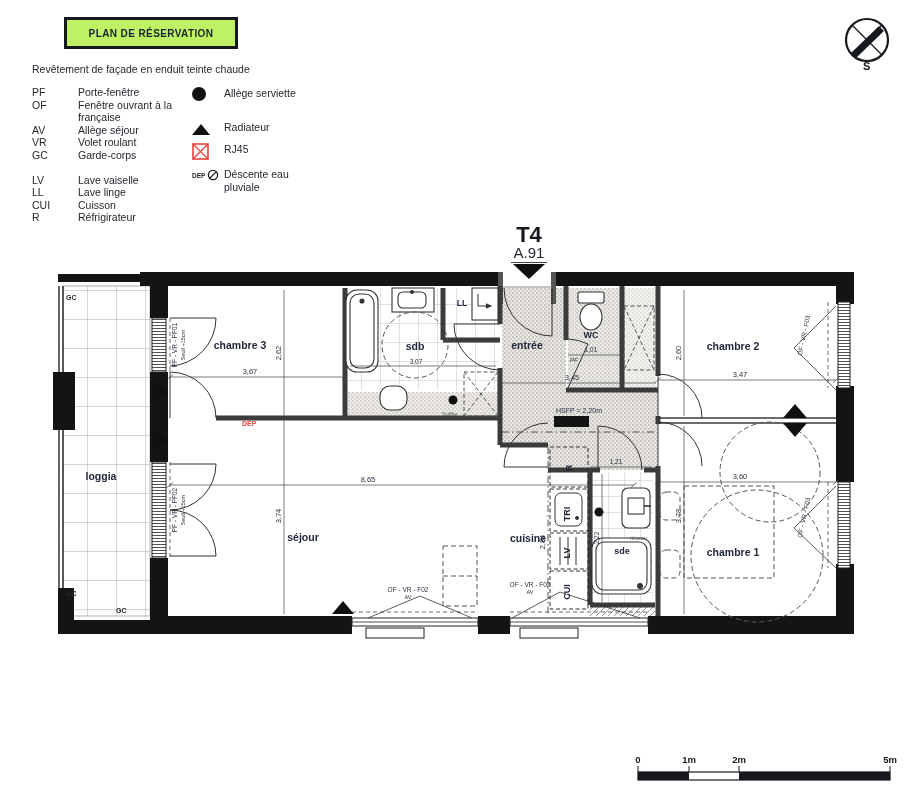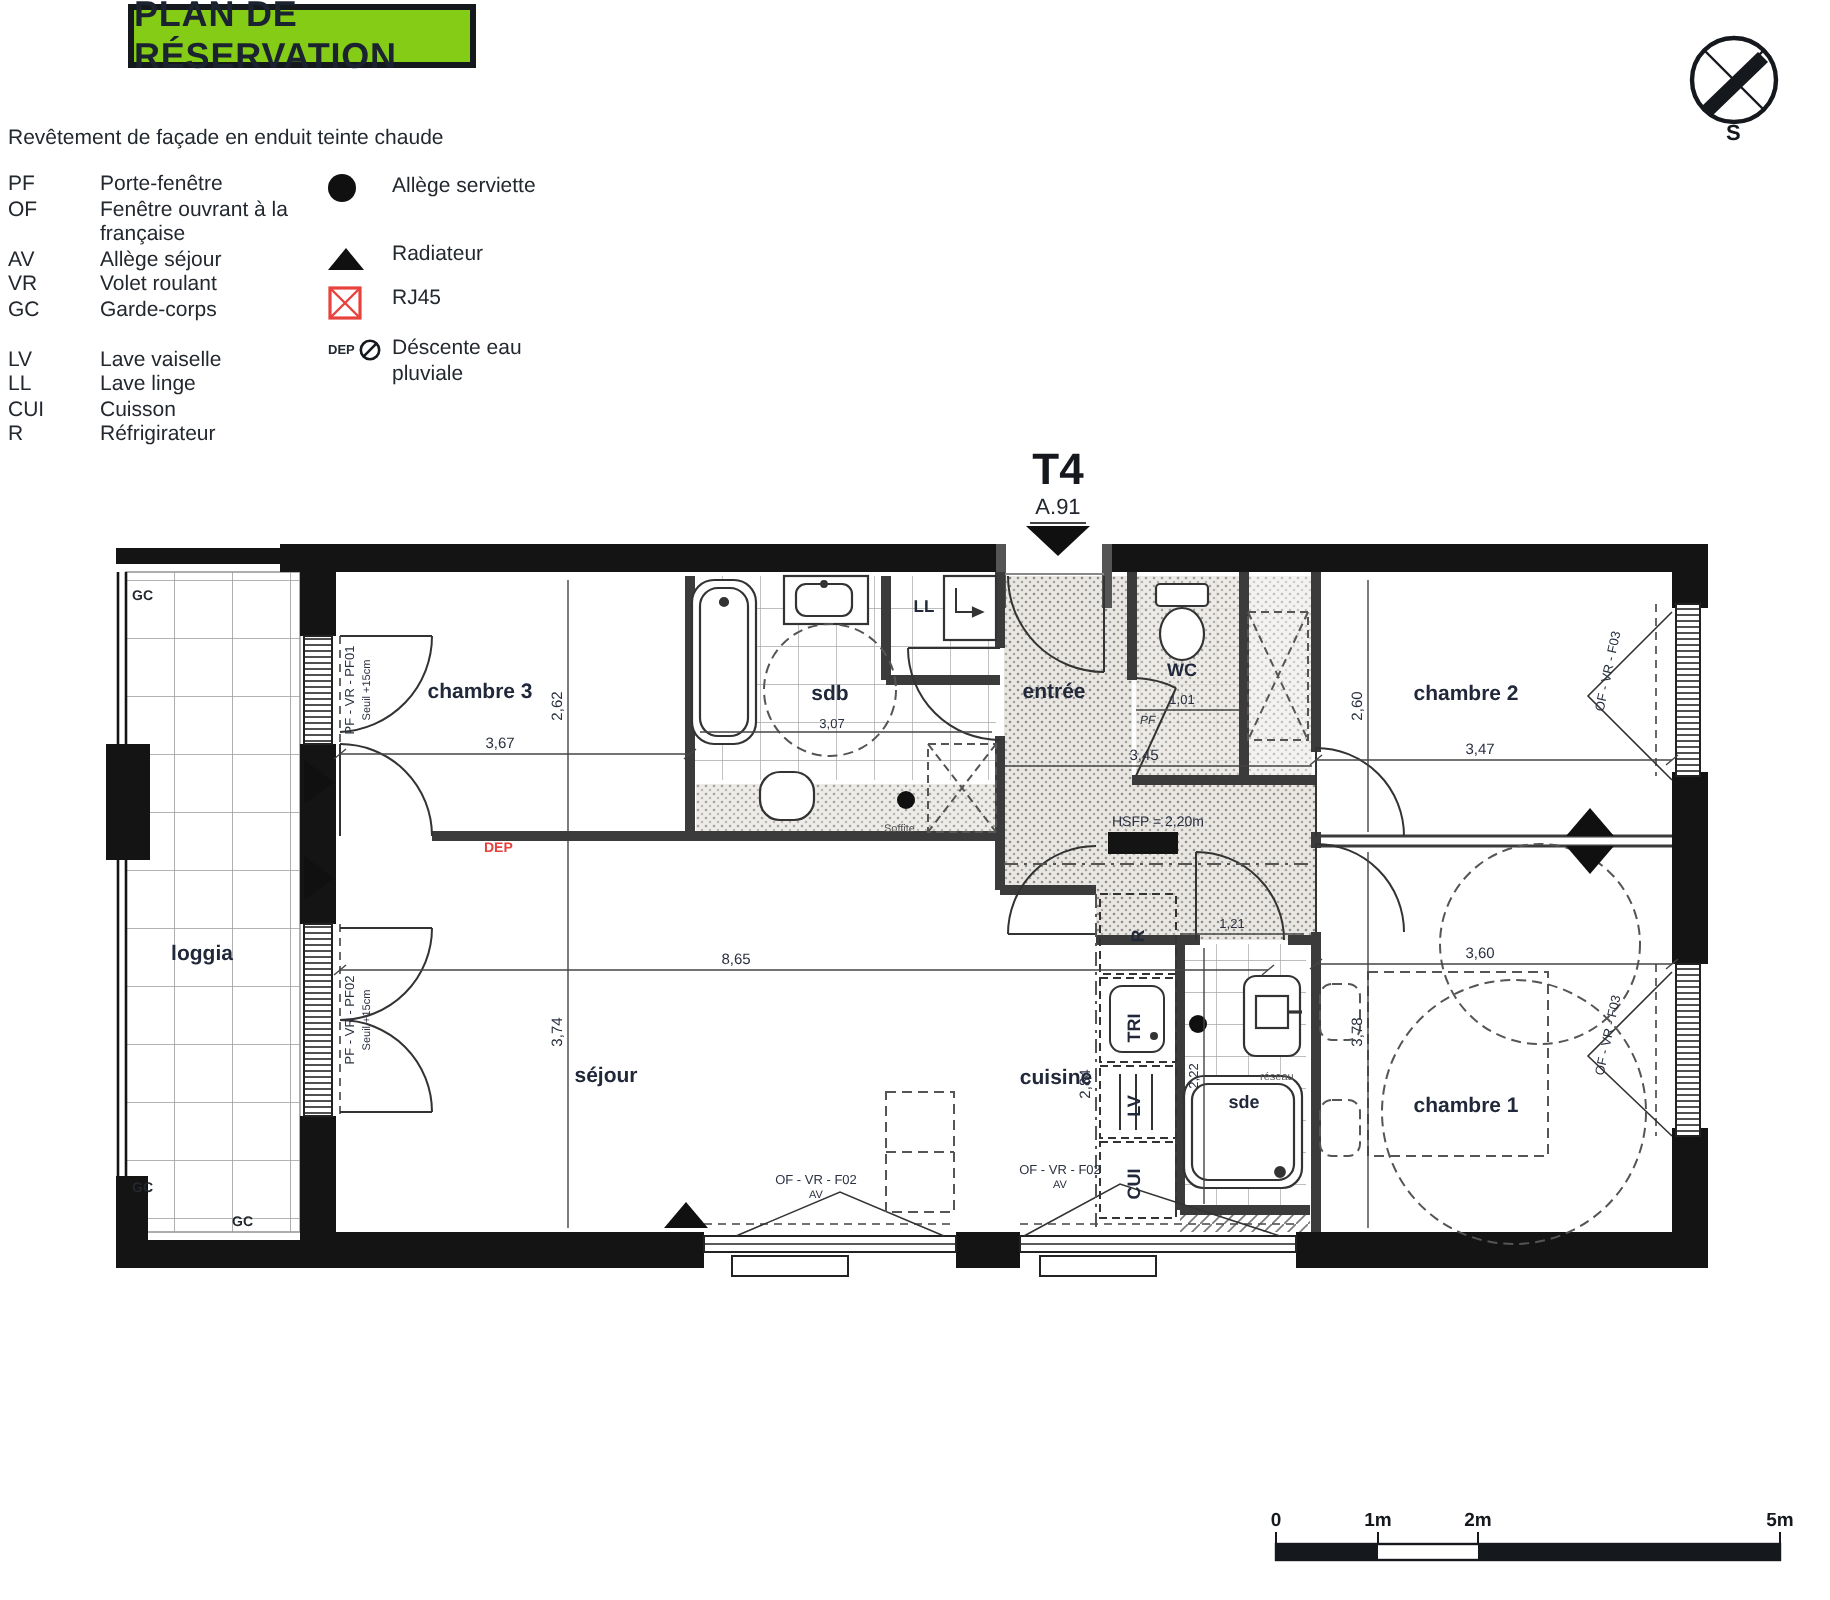--- a/index.html
+++ b/index.html
@@ -1,25 +1,25 @@
 <!DOCTYPE html>
 <html><head>
 <meta charset="utf-8">
 <style>
   html,body{margin:0;padding:0;background:#fff;width:915px;height:800px;overflow:hidden;
     font-family:"Liberation Sans","DejaVu Sans",sans-serif;color:#1c2230;}
   .stage{position:relative;width:915px;height:800px;background:#fff;}
 
   
-  .title-box{position:absolute;left:64px;top:2px;width:168px;height:26px;
+  .title-box{position:absolute;left:64px;top:17px;width:168px;height:26px;
     border:3px solid #15181d;display:flex;align-items:center;justify-content:center;
-    font-size:18px;font-weight:bold;letter-spacing:.4px;color:#1b2330;background:#84cc16;}
+    font-size:10px;font-weight:bold;letter-spacing:.4px;color:#1b2330;background:#bef264;}
 
   
-  .legend{position:absolute;left:4px;top:63px;width:340px;font-size:10.5px;color:#23282f;}
+  .legend{position:absolute;left:32px;top:63px;width:340px;font-size:10.5px;color:#23282f;}
   .facade-note{margin-bottom:11px;}
   .cols{position:relative;}
   .lrow{display:flex;line-height:12.6px;}
   .lrow .abbr{width:46px;flex:0 0 46px;}
   .lrow .lbl{width:118px;}
   .gap{margin-top:12px;}
   .sym-col{position:absolute;left:160px;top:1px;width:175px;}
   .srow{display:flex;align-items:flex-start;margin-bottom:8px;}
   .sicon{width:32px;flex:0 0 32px;display:flex;align-items:center;min-height:14px;}
   .slbl{line-height:12.6px;width:100px;}
@@ -28,21 +28,21 @@
     border-bottom:11px solid #101010;display:inline-block;margin-top:2px;}
   .ic-soffit{width:18px;height:26px;border:1px solid #6f6b66;background-color:#ecebe8;
     background-image:radial-gradient(#8f8a83 0.8px, rgba(0,0,0,0) 0.9px);background-size:4px 4px;display:inline-block;}
   .dep-wrap{display:flex;align-items:center;gap:2px;}
   .dep-txt{font-size:6.5px;font-weight:bold;color:#23282f;}
   .te-box{display:inline-block;}
 
   
   .t4{position:absolute;left:500px;top:226px;width:58px;text-align:center;}
   .t4 .t4-label{font-size:22px;font-weight:bold;color:#15181d;line-height:18px;}
-  .t4 .t4-ref{font-size:11px;color:#23282f;border-bottom:1px solid #444;display:inline-block;padding:0 3px 1px;}
+  .t4 .t4-ref{font-size:15px;color:#23282f;border-bottom:1px solid #444;display:inline-block;padding:0 3px 1px;}
   .t4 .t4-arrow{width:0;height:0;margin:1px auto 0;border-left:16px solid transparent;
     border-right:16px solid transparent;border-top:15px solid #101010;}
 
   svg text{font-family:"Liberation Sans","DejaVu Sans",sans-serif;}
   .room{font-size:10.5px;font-weight:bold;fill:#20283a;}
   .dim{font-size:7.5px;fill:#2a3040;}
   .tiny{font-size:6.5px;fill:#2a3040;}
   .micro{font-size:5.5px;fill:#555;}
   .gc{font-size:7px;font-weight:bold;fill:#23282f;}
   .red{fill:#e8423d;font-size:7px;font-weight:bold;}

